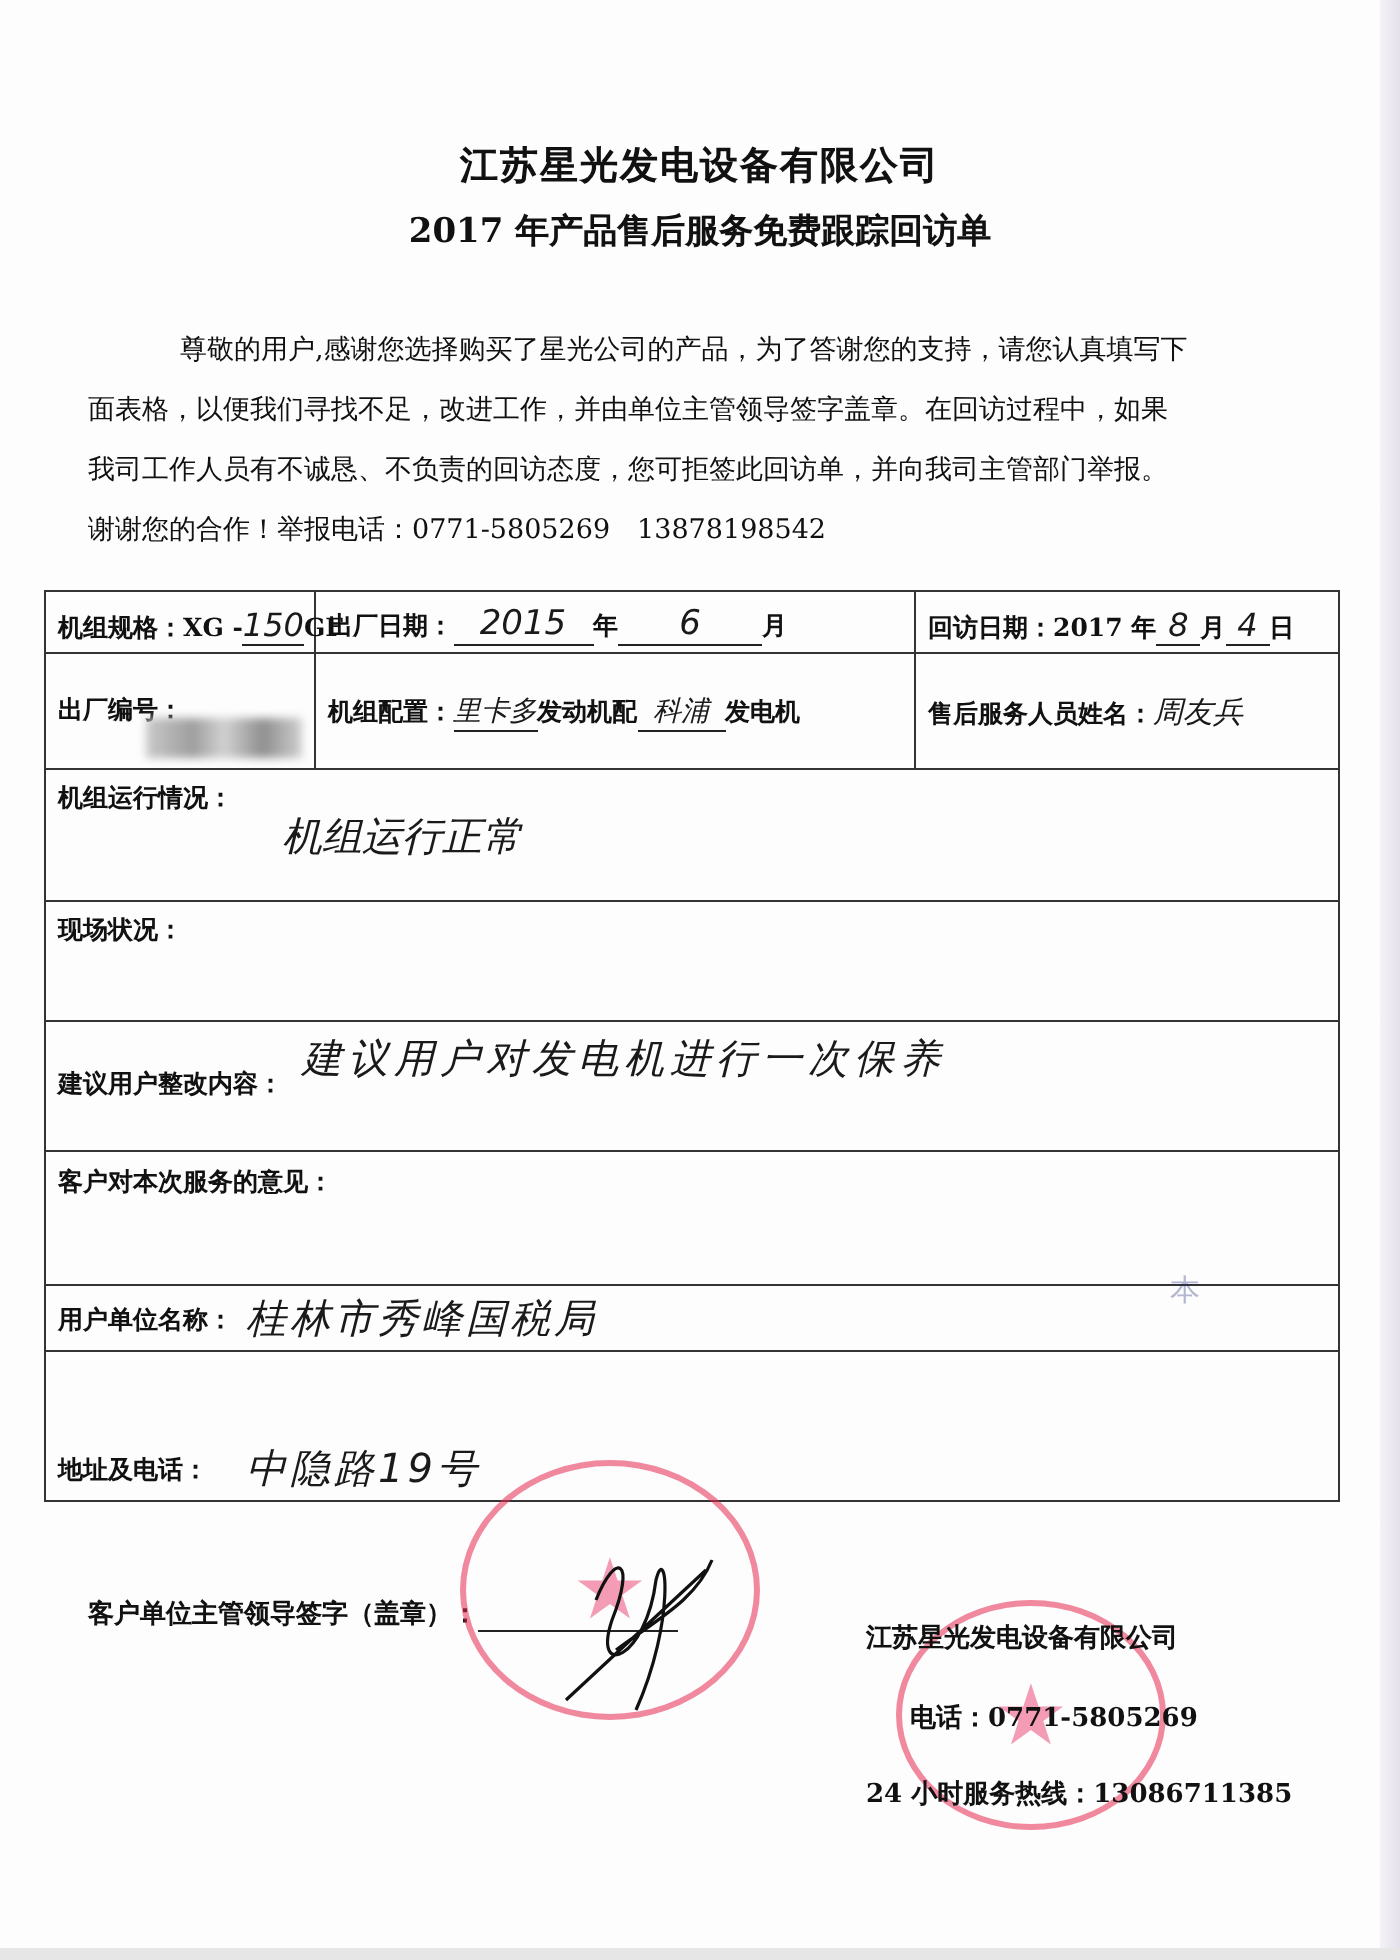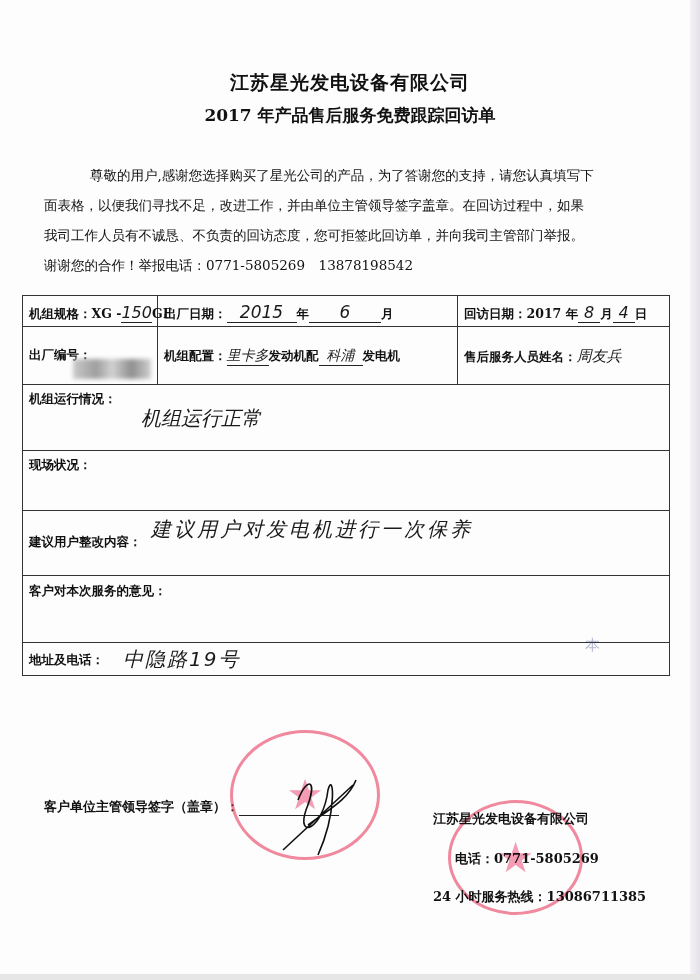--- a/index.html
+++ b/index.html
@@ -109,22 +109,26 @@
     <div class="row" style="height:65px;">
       <span class="lbl" style="top:23px;">建议用户整改内容：</span>
       <span class="hw" style="position:absolute;left:128px;top:5px;font-size:20px;letter-spacing:3px;">建议用户对发电机进行一次保养</span>
     </div>
 
     <div class="row" style="height:67px;">
       <span class="lbl" style="top:7px;">客户对本次服务的意见：</span>
       <span class="hw" style="position:absolute;left:160px;top:20px;font-size:18px;"></span>
     </div>
 
+    <div class="row" style="height:33px;">
+      <span class="lbl" style="top:9px;">用户单位名称：</span>
+      <span class="hw" style="position:absolute;left:100px;top:3px;font-size:20px;letter-spacing:2px;">桂林市秀峰国税局</span>
+    </div>
 
-    <div class="row" style="height:32px;">
+    <div class="row" style="height:32px;margin-top:42px;">
       <span class="lbl" style="top:9px;">地址及电话：</span>
       <span class="hw" style="position:absolute;left:100px;top:3px;font-size:20px;letter-spacing:2px;">中隐路19号</span>
     </div>
   </div>
 
   <span class="ghost" style="left:585px;top:636px;">本</span>
 
   <div class="sign-line">
     <span>客户单位主管领导签字（盖章）：</span><span class="uline"></span>
   </div>

